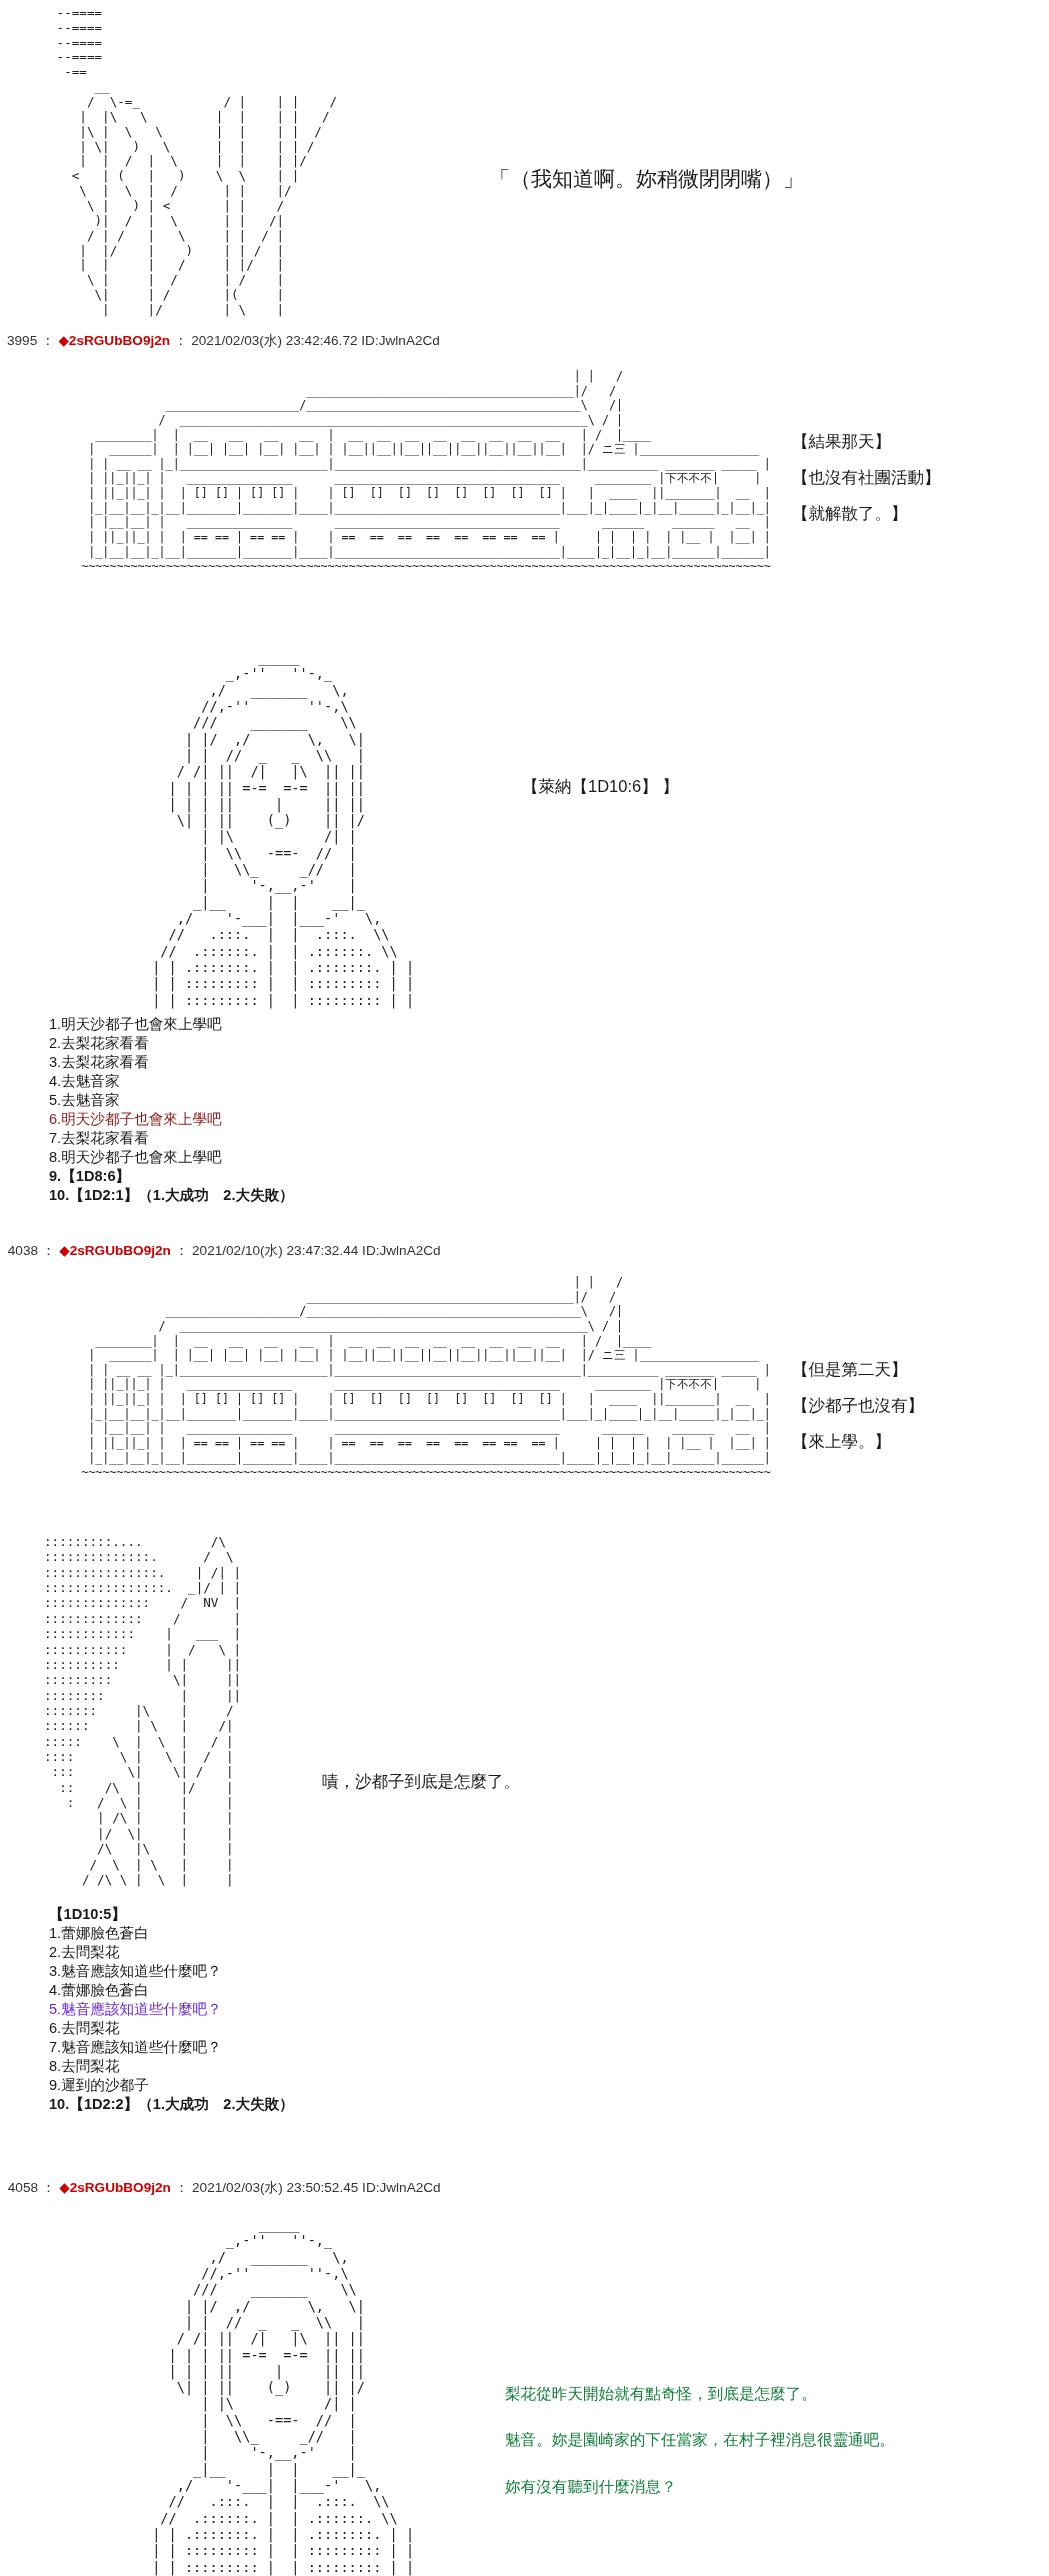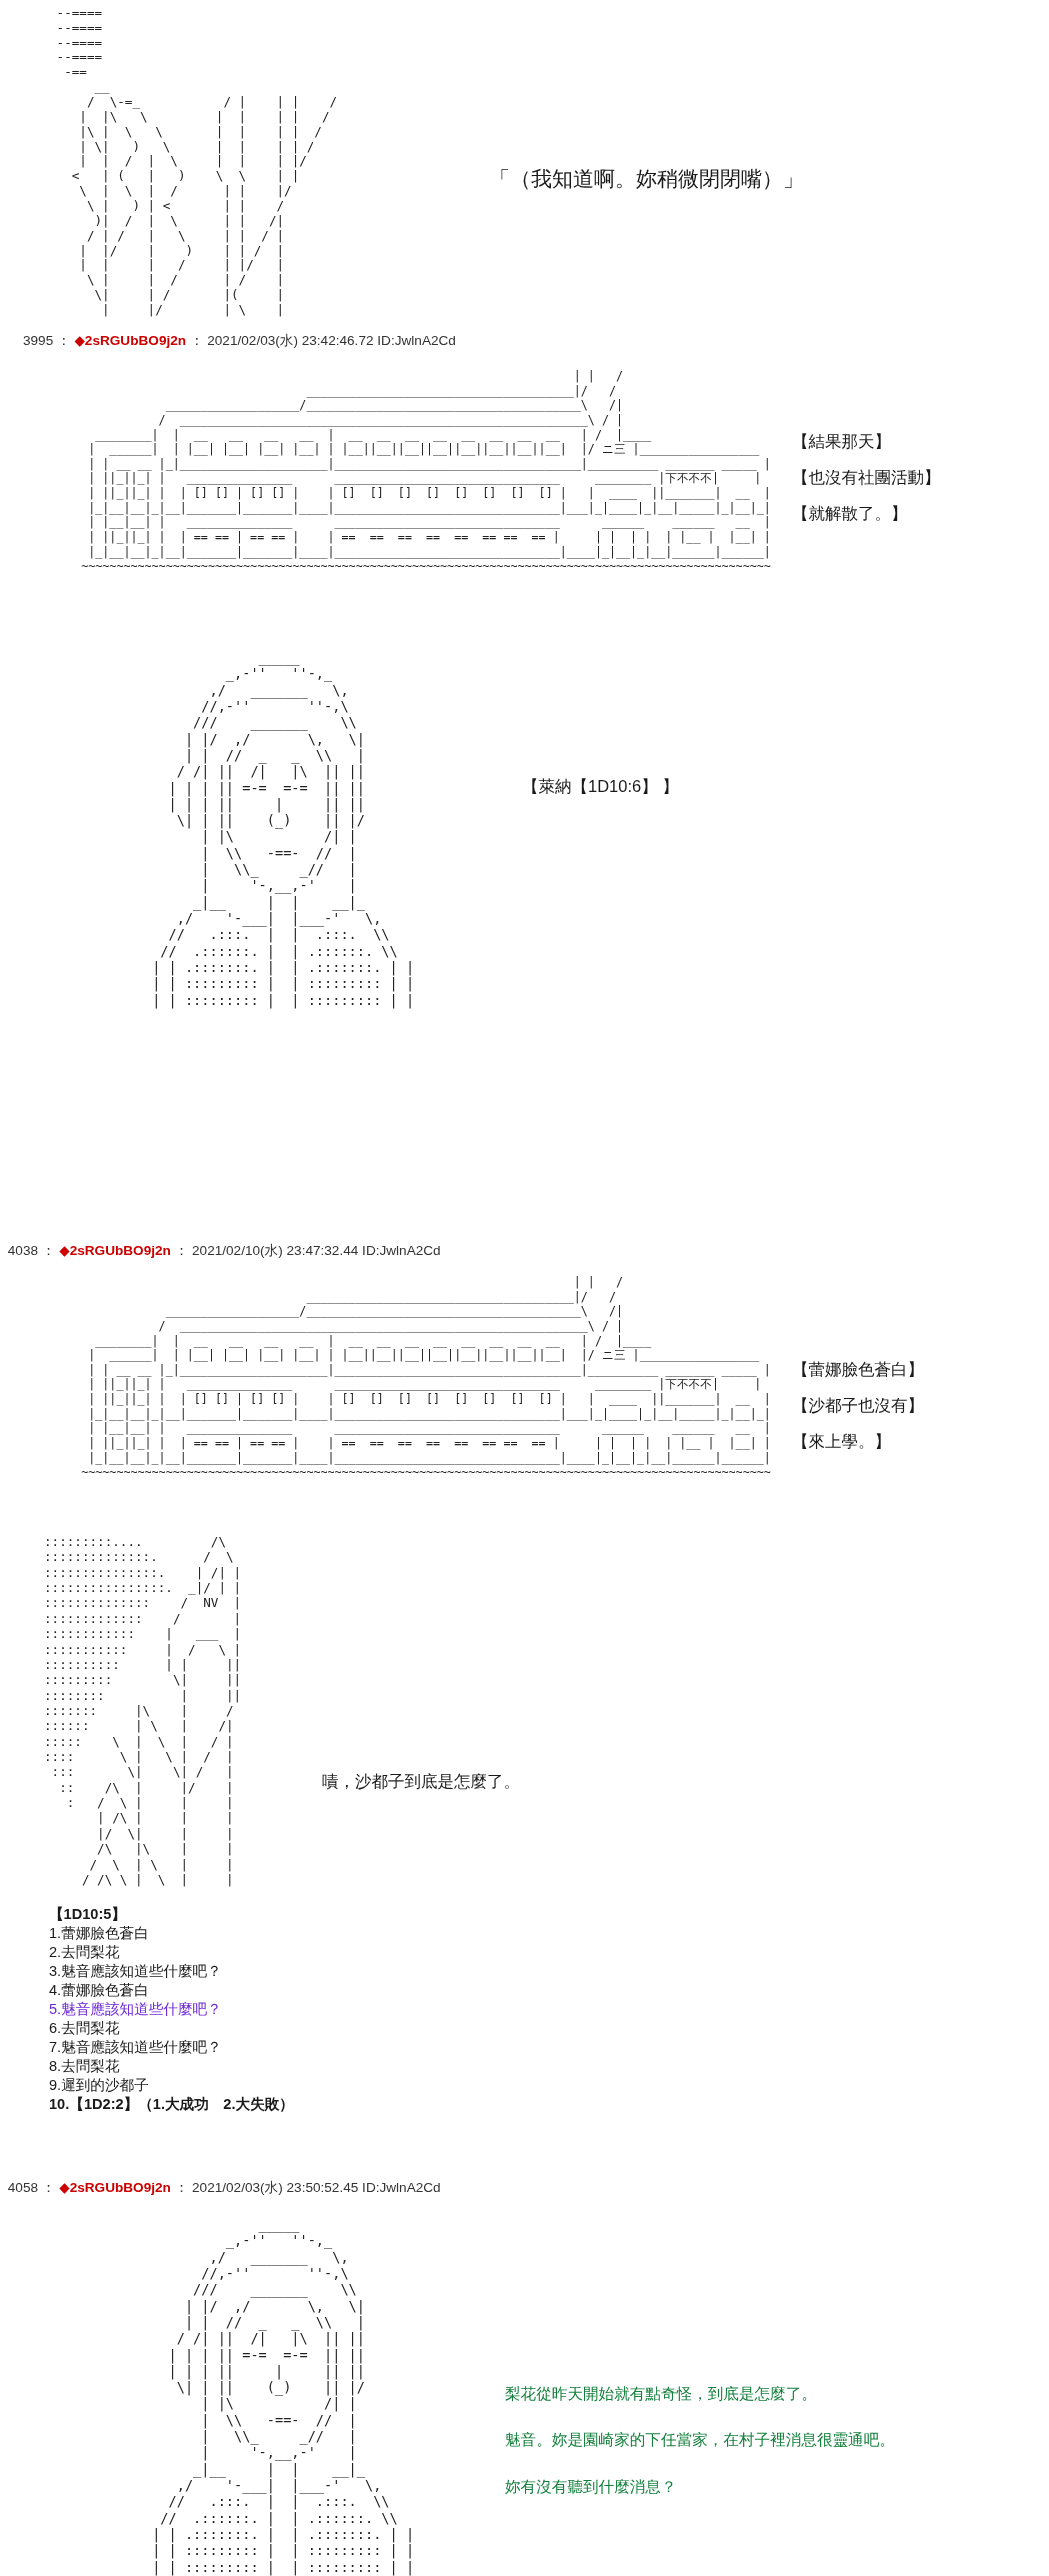--- a/index.html
+++ b/index.html
@@ -21,21 +21,21 @@
   }
   #intro-aa   { left: 49px;  top: 5.8px;    font-size: 12.6px; line-height: 1.18; }
   #intro-dialogue { left: 489px; top: 165px; font-size: 21px; color: #1a1a1a; }
 
   .post-header { font-size: 13.6px; color: #333333; white-space: nowrap; }
   .post-header .num  { color: #333333; }
   .post-header .sep  { color: #333333; }
   .post-header .trip { color: #cc0000; font-weight: bold; }
   .post-header .date { color: #333333; }
   .post-header .pid  { color: #333333; }
-  #post1-header { left: 23px; top: 332px; }
+  #post1-header { left: 7px; top: 332px; }
   #post2-header { left: 7.8px; top: 1242px; }
   #post3-header { left: 7.8px; top: 2179px; }
 
   .aa-school { font-size: 11.7px; line-height: 1.25; }
   #school1 { left: 39px; top: 369px; }
   #school2 { left: 39px; top: 1275px; }
 
   .captions { font-size: 16.5px; color: #1a1a1a; }
   .captions p { margin: 0 0 15.6px 0; line-height: 20.4px; }
   #captions1 { left: 792px; top: 431px; }
@@ -137,20 +137,32 @@
        |     '-,__,-'    |
       _|__     |  |    __|_
     ,/    '-___|  |___-'   \,
    //   .:::.  |  |  .:::.  \\
   //  .::::::. |  | .::::::. \\
  | | .:::::::. |  | .:::::::. | |
  | | ::::::::: |  | ::::::::: | |
  | | ::::::::: |  | ::::::::: | |</pre>
   <div class="abs" id="leon-caption">【萊納【1D10:6】 】</div>
 
+  <ul class="options abs" id="list1">
+    <li>1.明天沙都子也會來上學吧</li>
+    <li>2.去梨花家看看</li>
+    <li>3.去梨花家看看</li>
+    <li>4.去魅音家</li>
+    <li>5.去魅音家</li>
+    <li style="color: rgb(139, 26, 26);">6.明天沙都子也會來上學吧</li>
+    <li>7.去梨花家看看</li>
+    <li>8.明天沙都子也會來上學吧</li>
+    <li class="bold">9.【1D8:6】</li>
+    <li class="bold">10.【1D2:1】（1.大成功　2.大失敗）</li>
+  </ul>
 
   <div class="post-header abs" id="post2-header">
     <span class="num">4038</span>
     <span class="sep">：</span>
     <span class="trip">◆2sRGUbBO9j2n</span>
     <span class="sep">：</span>
     <span class="date">2021/02/10(水) 23:47:32.44</span>
     <span class="pid">ID:JwlnA2Cd</span>
   </div>
 
@@ -163,21 +175,21 @@
        | | __ __ |_|_____________________|___________________________________|__________ _______ _____ |
        | ||_||_| |   _______________      ________________________________     ________ |下不不不|     |
        | ||_||_| |  | [] [] | [] [] |    | []  []  []  []  []  []  []  [] |   |  ____  ||_______|  __  |
        |_|__|__|_|__|_______|_______|____|________________________________|___|_|____|_|__|_____|_|__|_|
        | |__|__| |   _______________      ________________________________      ______    ______   __  |
        | ||_||_| |  | == == | == == |    | ==  ==  ==  ==  ==  == ==  == |     | |  | |  | |__ |  |__| |
        |_|__|__|_|__|_______|_______|____|________________________________|____|_|__|_|__|______|______|
       ~~~~~~~~~~~~~~~~~~~~~~~~~~~~~~~~~~~~~~~~~~~~~~~~~~~~~~~~~~~~~~~~~~~~~~~~~~~~~~~~~~~~~~~~~~~~~~~~~~</pre>
 
   <div class="captions abs" id="captions2">
-    <p>【蕾娜臉色蒼白】</p>
+    <p>【但是第二天】</p>
     <p>【沙都子也沒有】</p>
     <p>【來上學。】</p>
   </div>
 
   <pre class="aa aa-profile abs" id="profile-aa">:::::::::....         /\
 ::::::::::::::.      /  \
 :::::::::::::::.    | /| |
 ::::::::::::::::.  _|/ | |
 ::::::::::::::    /  NV  |
 :::::::::::::    /       |

